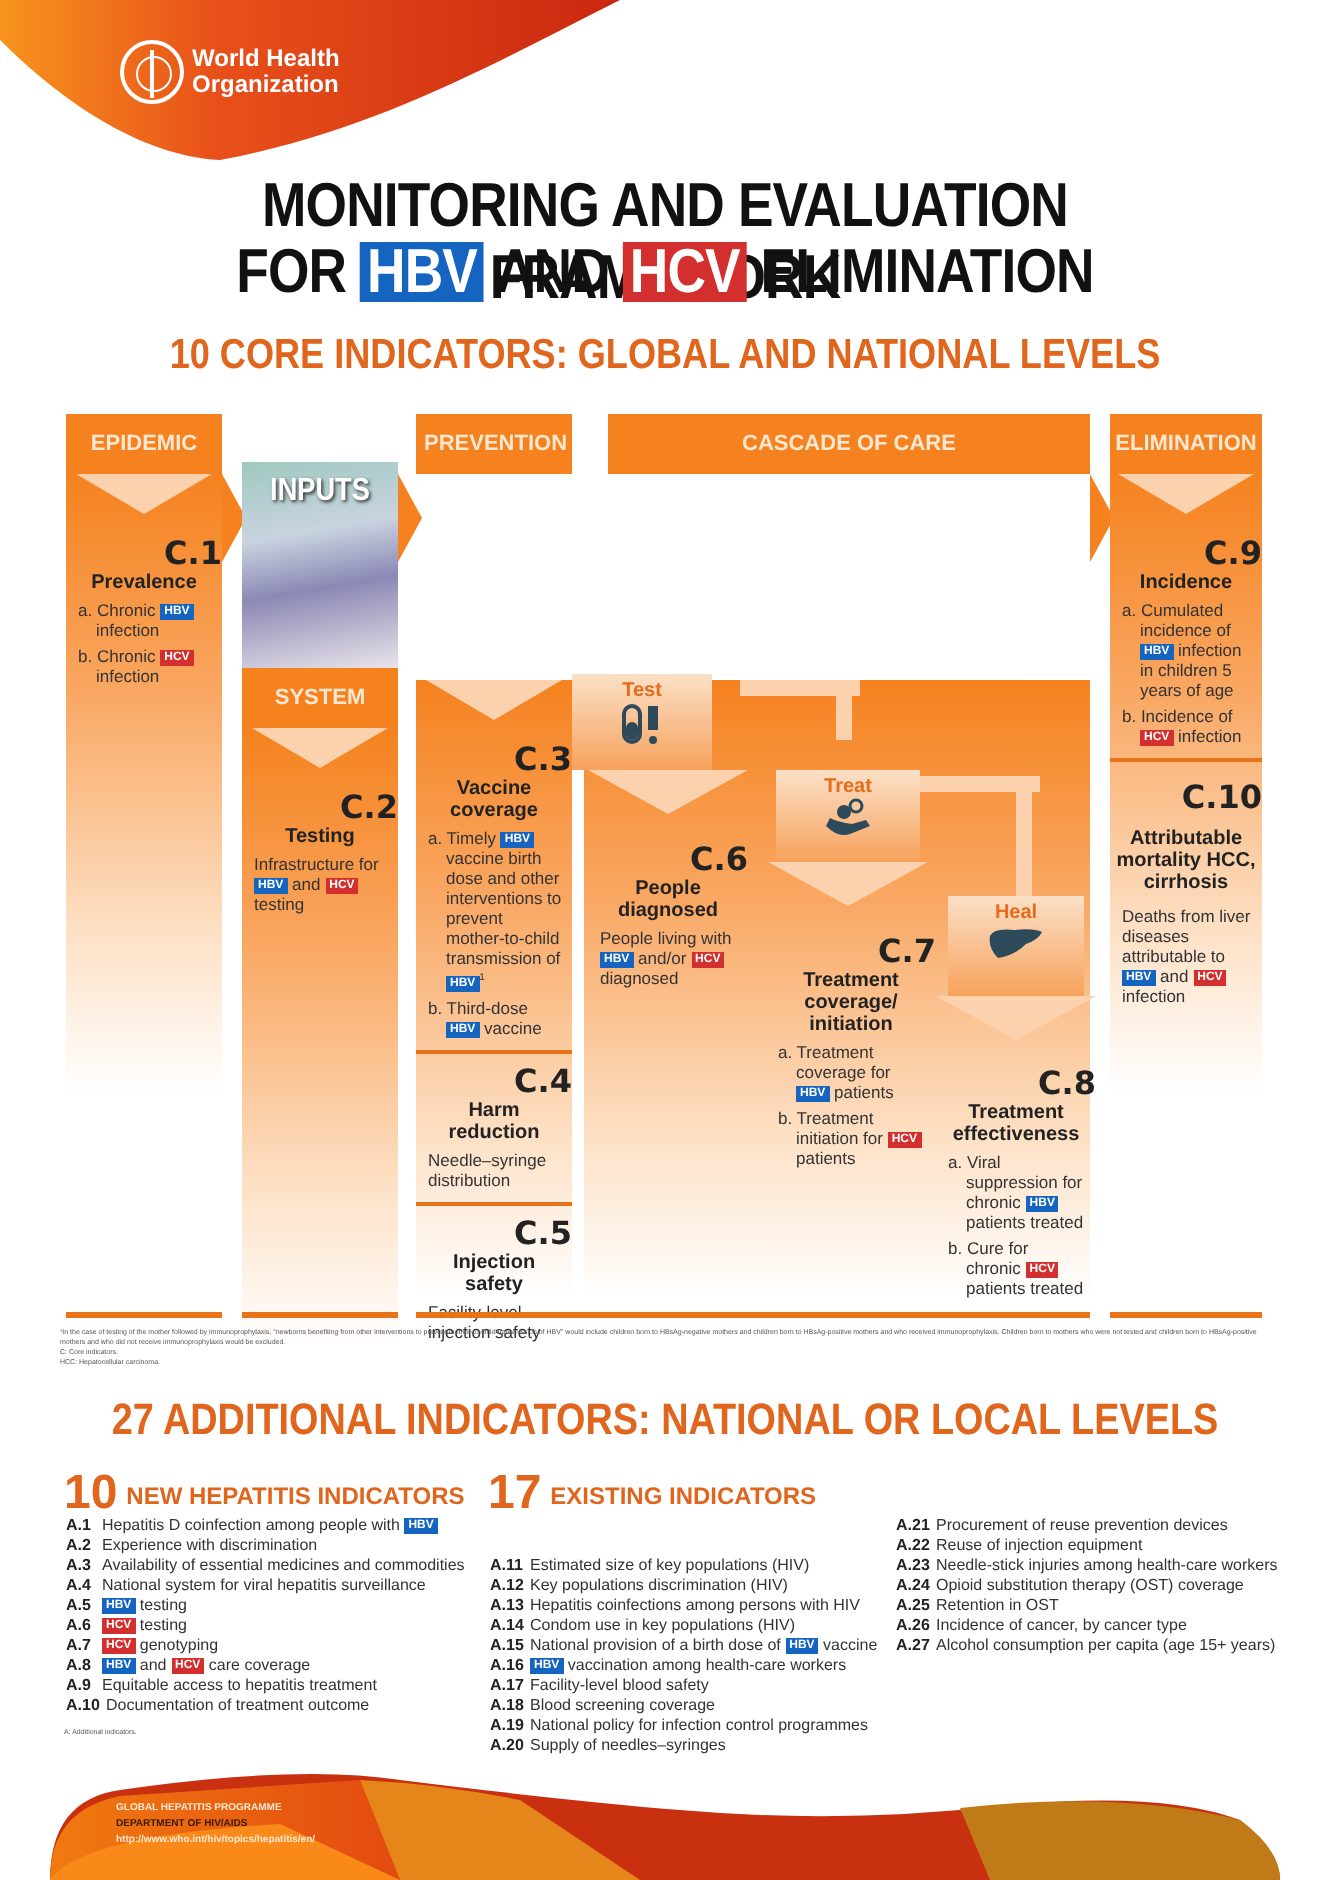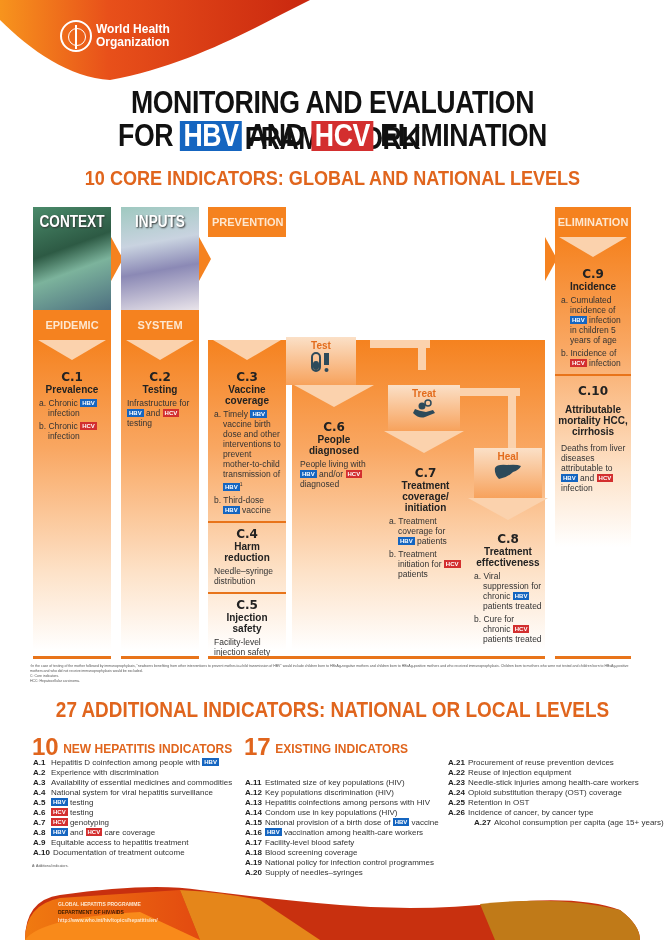--- a/index.html
+++ b/index.html
@@ -24,21 +24,21 @@
   .subtitle { position: absolute; top: 166px; left: 0; width: 665px; text-align: center; font-weight: bold; color: #e0651d; font-size: 21px; transform: scaleX(0.86); }
 
   
   .col { position: absolute; top: 207px; }
   .photo { height: 103px; position: relative; overflow: hidden; }
   .photo-label { position: absolute; top: 6px; width: 100%; text-align: center; color: #fff; font-weight: bold; font-size: 16px; text-shadow: 1px 1px 2px #333; transform: scaleX(0.85); }
   .band { height: 30px; background: #f5821f; color: #fde7d0; font-weight: bold; font-size: 11px; text-align: center; line-height: 30px; }
   .body-grad { background: linear-gradient(#f5821f 0%, #f9a762 35%, #fde2c8 75%, #ffffff 100%); position: relative; }
   .down-arrow { width: 0; height: 0; margin: 0 auto; border-left: 34px solid transparent; border-right: 34px solid transparent; border-top: 20px solid #fbd2ad; }
 
-  .ind-code { text-align: center; font-weight: bold; font-size: 12px; color: #222; margin-top: 10px; font-family: "DejaVu Sans", sans-serif; }
+  .ind-code { text-align: right; font-weight: bold; font-size: 16px; color: #222; margin-top: 10px; font-family: "DejaVu Sans", sans-serif; }
   .ind-name { text-align: center; font-weight: bold; font-size: 10px; color: #222; line-height: 11px; }
   .ind-text { font-size: 8.5px; line-height: 10px; color: #333; padding: 3px 5px 0 6px; }
   .ind-text .li { padding-left: 9px; text-indent: -9px; margin-bottom: 3px; }
   .mtag { display: inline-block; font-size: 6px; font-weight: bold; color: #fff; padding: 0 2px; line-height: 8px; vertical-align: 1px; text-indent: 0; }
   .mtag.hbv { background: #1565c0; }
   .mtag.hcv { background: #d32f2f; }
   .divider { height: 2px; background: #e8741a; margin: 6px 0 0 0; }
 
   .chev { position: absolute; width: 0; height: 0; border-top: 22px solid transparent; border-bottom: 22px solid transparent; border-left: 12px solid #f5821f; top: 237px; }
 
@@ -89,55 +89,53 @@
 <div class="title title-2">
   <span>FOR</span>
   <span class="tag tag-hbv">HBV</span>
   <span>AND</span>
   <span class="tag tag-hcv">HCV</span>
   <span>ELIMINATION</span>
 </div>
 <div class="subtitle">10 CORE INDICATORS: GLOBAL AND NATIONAL LEVELS</div>
 
 <div class="col" style="left:33px; width:78px;">
-  <div class="photo" style="background: linear-gradient(160deg,#4a8a6a 0%,#2d5a44 40%,#7cb39c 60%,#4d6f80 100%);">
-    <div class="photo-label">CONTEXT</div>
-  </div>
   <div class="band">EPIDEMIC</div>
   <div class="body-grad" style="height:310px;">
     <div class="down-arrow"></div>
     <div class="ind-code">C.1</div>
     <div class="ind-name">Prevalence</div>
     <div class="ind-text">
       <div class="li"><span>a. Chronic</span> <span class="mtag hbv">HBV</span> <span>infection</span></div>
       <div class="li"><span>b. Chronic</span> <span class="mtag hcv">HCV</span> <span>infection</span></div>
     </div>
   </div>
 </div>
 <div class="chev" style="left:111px;"></div>
 
-<div class="col" style="left:121px; width:78px;">
+<div class="col" style="left:121px; width:78px;margin-top:24px;">
   <div class="photo" style="background: linear-gradient(170deg,#9fc9c0 0%,#c9d3e0 35%,#8b89b5 60%,#e9e4ea 100%);">
     <div class="photo-label">INPUTS</div>
   </div>
   <div class="band">SYSTEM</div>
   <div class="body-grad" style="height:310px;">
     <div class="down-arrow"></div>
     <div class="ind-code">C.2</div>
     <div class="ind-name">Testing</div>
     <div class="ind-text">
       <span>Infrastructure for</span> <span class="mtag hbv">HBV</span> <span>and</span> <span class="mtag hcv">HCV</span> <span>testing</span>
     </div>
   </div>
 </div>
 <div class="chev" style="left:199px;"></div>
 
 <div class="col" style="left:208px; width:337px;">
   <div style="display:flex; gap:18px;">
     <div class="band" style="width:78px; text-align:left; padding-left:4px;">PREVENTION</div>
+    <div class="band" style="flex:1;">CASCADE OF CARE</div>
   </div>
 </div>
 
 <div style="position:absolute; left:208px; top:340px; width:78px; height:310px;" class="body-grad">
   <div class="down-arrow"></div>
   <div class="ind-code">C.3</div>
   <div class="ind-name">
       <div>Vaccine</div>
       <div>coverage</div>
     </div>
@@ -300,21 +298,21 @@
   <div class="row"><span class="code" style="width:20px;">A.20</span><span>Supply of needles–syringes</span></div>
 </div>
 
 <div class="alist" style="left:448px; top:758px;">
   <div class="row"><span class="code" style="width:20px;">A.21</span><span>Procurement of reuse prevention devices</span></div>
   <div class="row"><span class="code" style="width:20px;">A.22</span><span>Reuse of injection equipment</span></div>
   <div class="row"><span class="code" style="width:20px;">A.23</span><span>Needle-stick injuries among health-care workers</span></div>
   <div class="row"><span class="code" style="width:20px;">A.24</span><span>Opioid substitution therapy (OST) coverage</span></div>
   <div class="row"><span class="code" style="width:20px;">A.25</span><span>Retention in OST</span></div>
   <div class="row"><span class="code" style="width:20px;">A.26</span><span>Incidence of cancer, by cancer type</span></div>
-  <div class="row"><span class="code" style="width:20px;margin-left:26px;">A.27</span><span>Alcohol consumption per capita (age 15+ years)</span></div>
+  <div class="row"><span class="code" style="width:20px;">A.27</span><span>Alcohol consumption per capita (age 15+ years)</span></div>
 </div>
 
 <div class="small-note">A: Additional indicators.</div>
 
 <svg class="bottom-wave" viewBox="0 0 665 70" preserveAspectRatio="none">
   <defs>
     <linearGradient id="bg1" x1="0" y1="0" x2="1" y2="0">
       <stop offset="0" stop-color="#f07a10"></stop>
       <stop offset="1" stop-color="#e34a10"></stop>
     </linearGradient>

